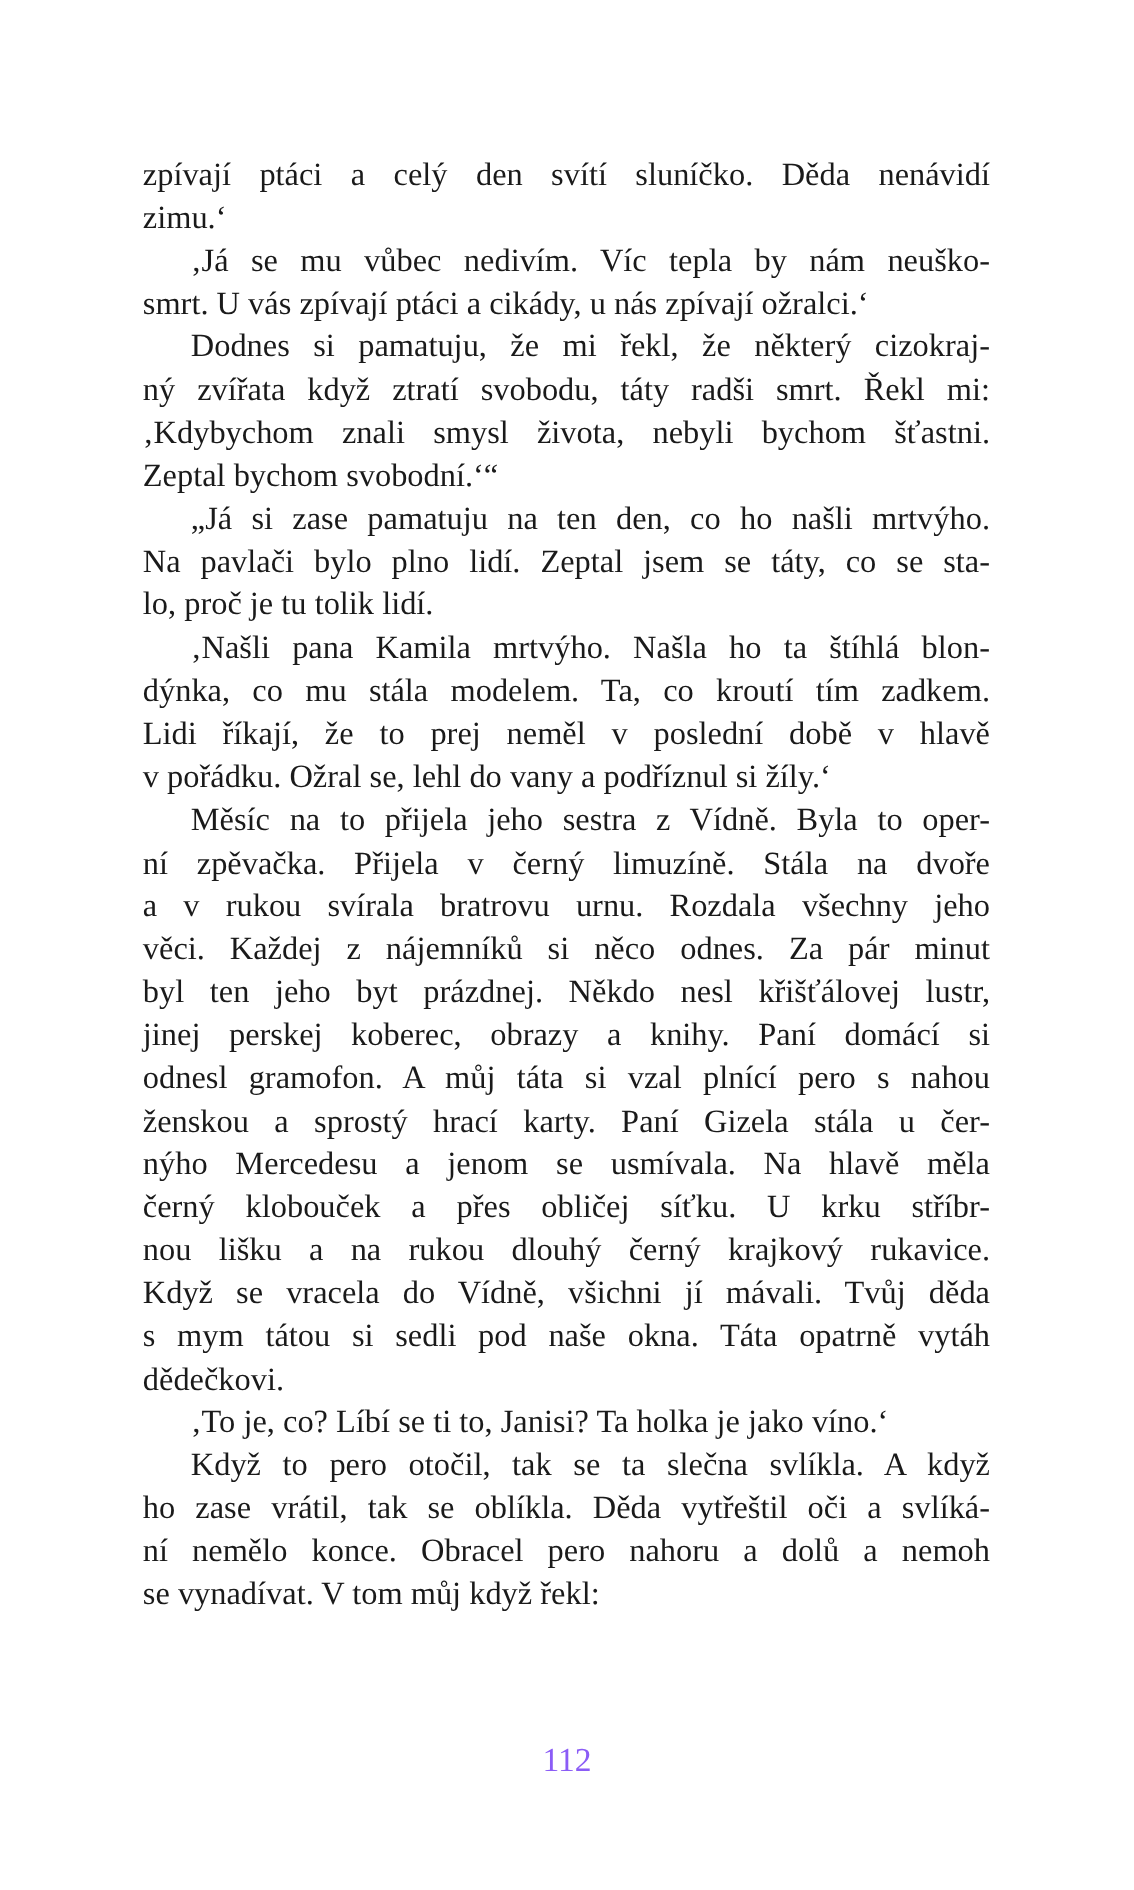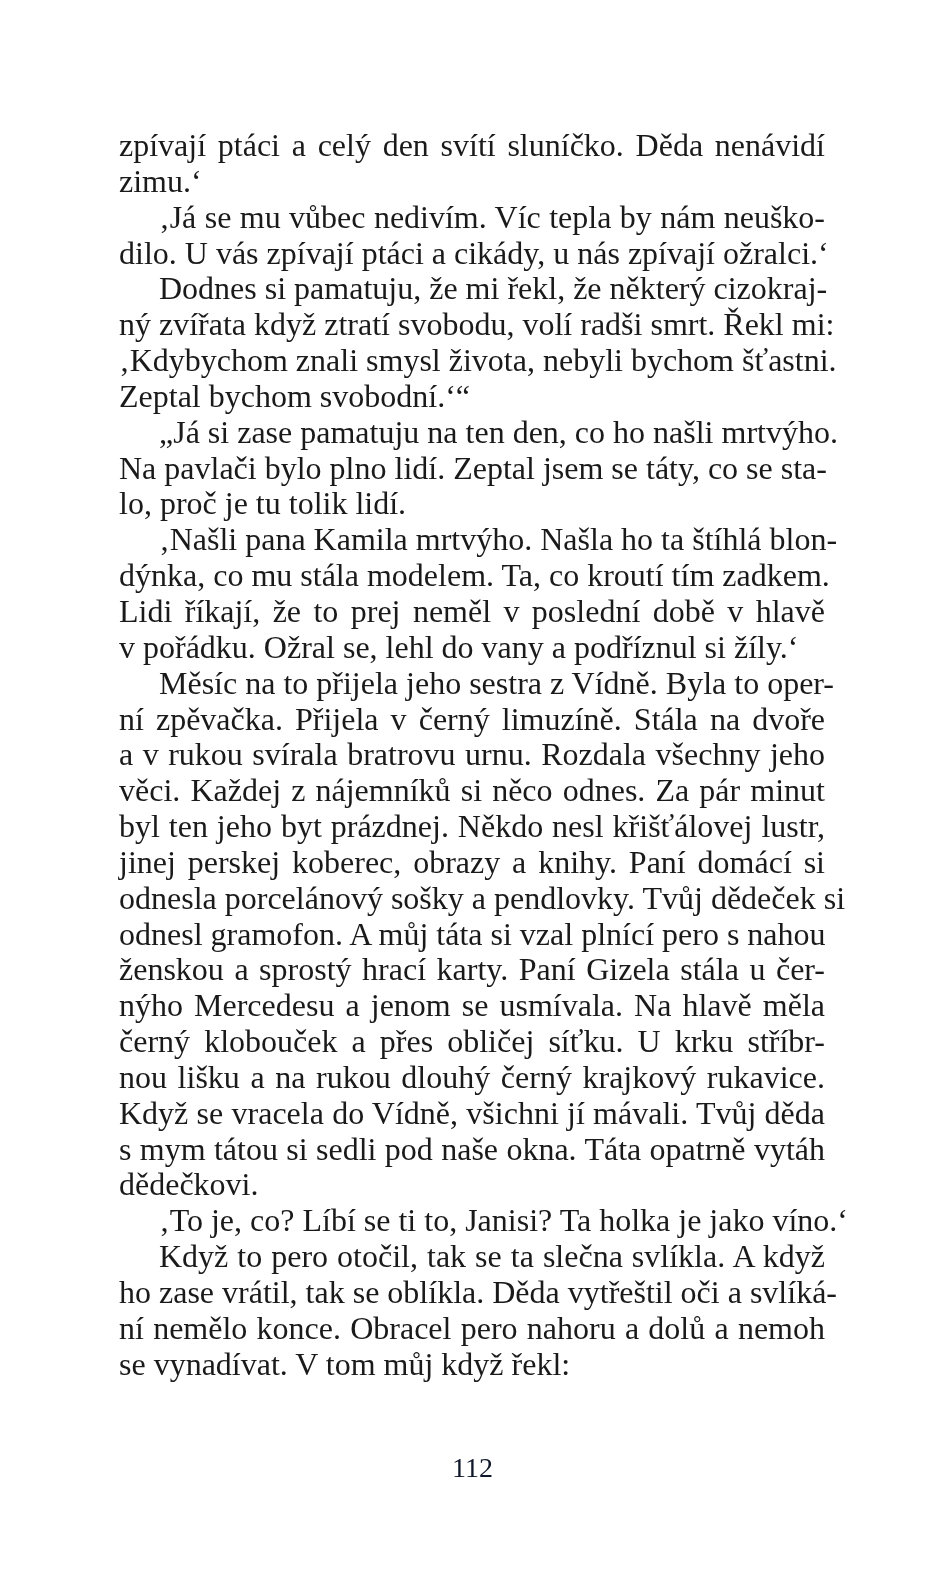--- a/index.html
+++ b/index.html
@@ -19,21 +19,21 @@
       width: 945px;
       height: 1575px;
       background: #ffffff;
     }
     .text-block {
       position: absolute;
       left: 119px;
       top: 128px;
       width: 706px;
       font-family: "Liberation Serif", "DejaVu Serif", serif;
-      font-size: 32px;
+      font-size: 27px;
       line-height: 35.85px;
       color: #1a1a1a;
     }
     .line {
       display: block;
       white-space: nowrap;
       height: 35.85px;
       text-align: justify;
       text-align-last: justify;
       overflow: visible;
@@ -45,39 +45,39 @@
       text-align-last: left;
     }
     .page-number {
       position: absolute;
       left: 0;
       width: 945px;
       top: 1452px;
       text-align: center;
       font-family: "Liberation Serif", "DejaVu Serif", serif;
       font-size: 28px;
-      color: #0f172a;
+      color: #8b5cf6;
     }
   </style>
 </head>
 <body>
 
 <div class="page">
   <div class="text-block" id="text-block">
       <div>
         <span class="line">zpívají ptáci a celý den svítí sluníčko. Děda nenávidí</span>
         <span class="line last">zimu.‘</span>
       </div>
       <div>
         <span class="line indent">‚Já se mu vůbec nedivím. Víc tepla by nám neuško-</span>
-        <span class="line last">dilo. U vás zpívají ptáci a cikády, u nás zpívají ožralci.‘</span>
+        <span class="line last">smrt. U vás zpívají ptáci a cikády, u nás zpívají ožralci.‘</span>
       </div>
       <div>
         <span class="line indent">Dodnes si pamatuju, že mi řekl, že některý cizokraj-</span>
-        <span class="line">ný zvířata když ztratí svobodu, volí radši smrt. Řekl mi:</span>
+        <span class="line">ný zvířata když ztratí svobodu, táty radši smrt. Řekl mi:</span>
         <span class="line">‚Kdybychom znali smysl života, nebyli bychom šťastni.</span>
         <span class="line last">Zeptal bychom svobodní.‘“</span>
       </div>
       <div>
         <span class="line indent">„Já si zase pamatuju na ten den, co ho našli mrtvýho.</span>
         <span class="line">Na pavlači bylo plno lidí. Zeptal jsem se táty, co se sta-</span>
         <span class="line last">lo, proč je tu tolik lidí.</span>
       </div>
       <div>
         <span class="line indent">‚Našli pana Kamila mrtvýho. Našla ho ta štíhlá blon-</span>
@@ -85,21 +85,20 @@
         <span class="line">Lidi říkají, že to prej neměl v poslední době v hlavě</span>
         <span class="line last">v pořádku. Ožral se, lehl do vany a podříznul si žíly.‘</span>
       </div>
       <div>
         <span class="line indent">Měsíc na to přijela jeho sestra z Vídně. Byla to oper-</span>
         <span class="line">ní zpěvačka. Přijela v černý limuzíně. Stála na dvoře</span>
         <span class="line">a v rukou svírala bratrovu urnu. Rozdala všechny jeho</span>
         <span class="line">věci. Každej z nájemníků si něco odnes. Za pár minut</span>
         <span class="line">byl ten jeho byt prázdnej. Někdo nesl křišťálovej lustr,</span>
         <span class="line">jinej perskej koberec, obrazy a knihy. Paní domácí si</span>
-        <span class="line">odnesla porcelánový sošky a pendlovky. Tvůj dědeček si</span>
         <span class="line">odnesl gramofon. A můj táta si vzal plnící pero s nahou</span>
         <span class="line">ženskou a sprostý hrací karty. Paní Gizela stála u čer-</span>
         <span class="line">nýho Mercedesu a jenom se usmívala. Na hlavě měla</span>
         <span class="line">černý klobouček a přes obličej síťku. U krku stříbr-</span>
         <span class="line">nou lišku a na rukou dlouhý černý krajkový rukavice.</span>
         <span class="line">Když se vracela do Vídně, všichni jí mávali. Tvůj děda</span>
         <span class="line">s mym tátou si sedli pod naše okna. Táta opatrně vytáh</span>
         <span class="line last">dědečkovi.</span>
       </div>
       <div>

